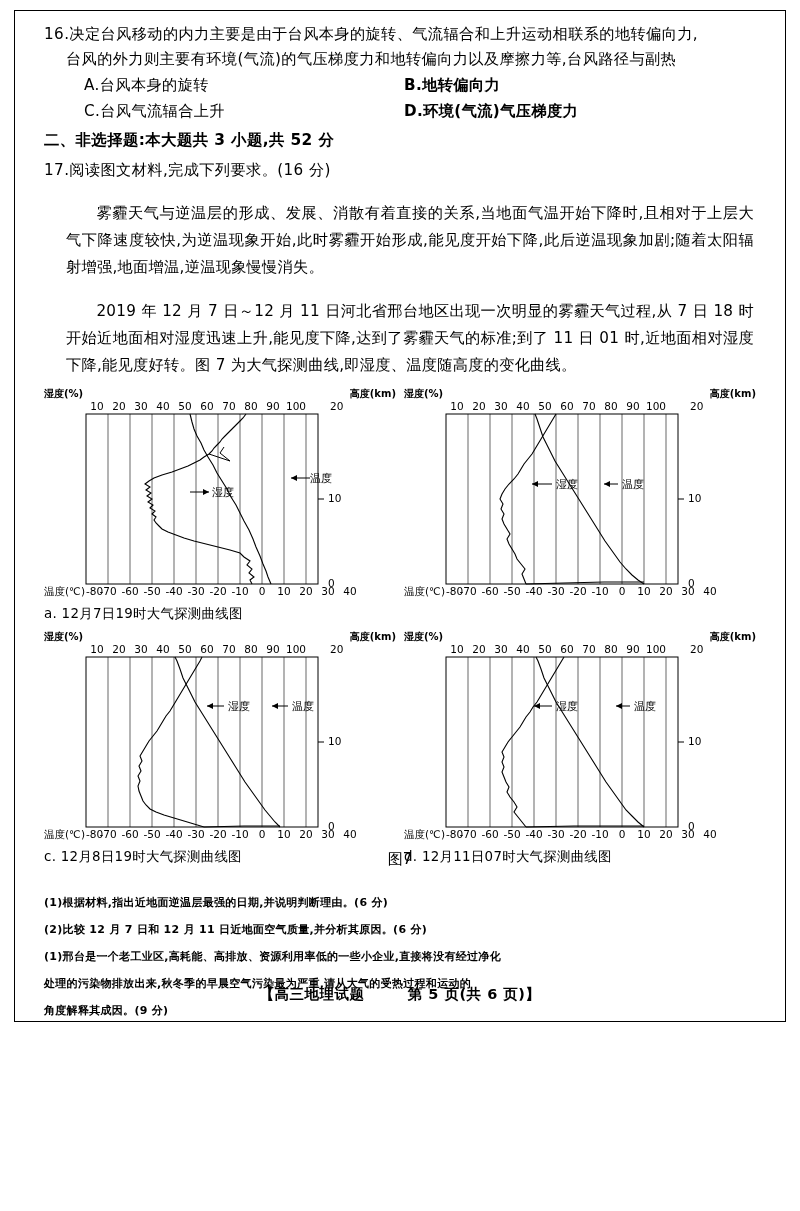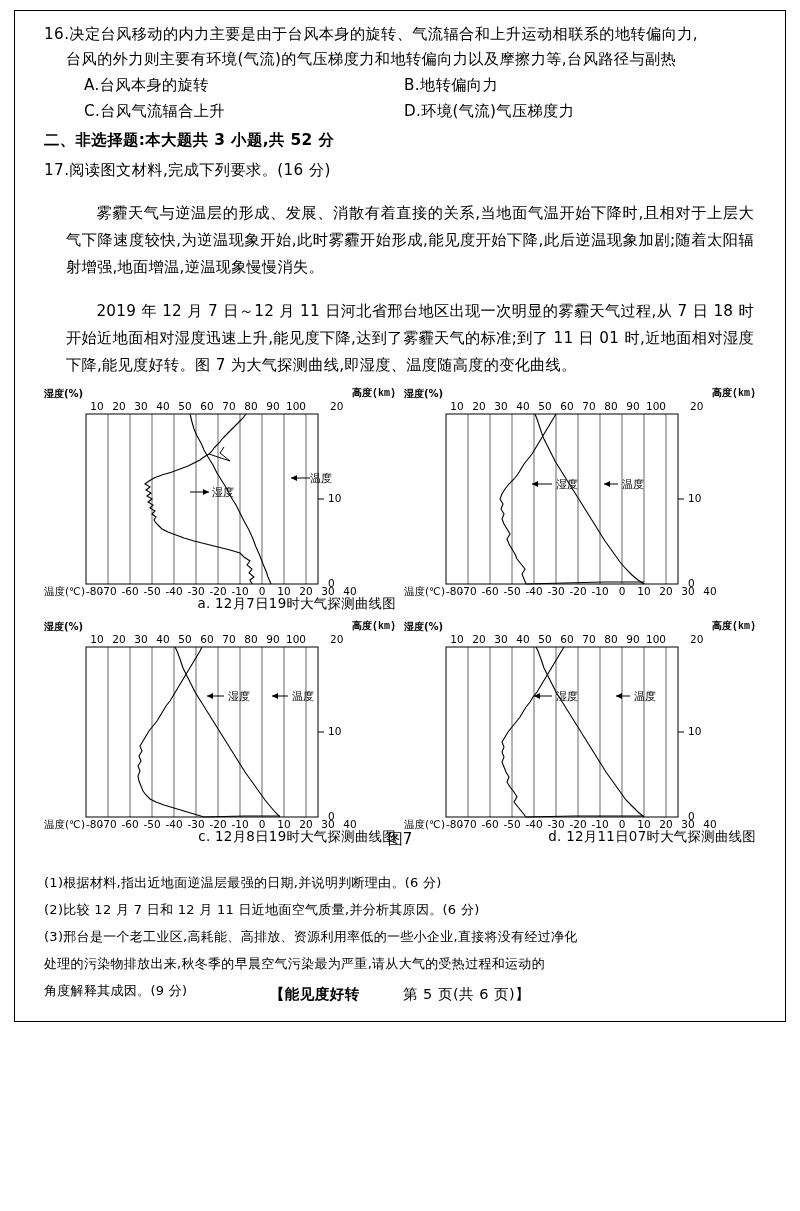--- a/index.html
+++ b/index.html
@@ -57,21 +57,21 @@
   .indent2 { padding-left: 22px; }
 
   .options-row {
     display: flex;
     font-size: 15.2px;
     line-height: 26px;
     letter-spacing: 0.4px;
     padding-left: 40px;
   }
   .options-row .opt-a { width: 320px; }
-  .options-row .opt-b { width: 320px; }
+  .options-row .opt-b { width: 320px; font-weight: bold; }
 
   .section-title {
     font-size: 15.4px;
     font-weight: bold;
     line-height: 28px;
     letter-spacing: 0.4px;
     margin-top: 1px;
   }
 
   .para {
@@ -99,56 +99,57 @@
   }
   .chart-head {
     display: flex;
     justify-content: space-between;
     font-size: 10px;
     line-height: 13px;
     margin-bottom: 1px;
     white-space: nowrap;
   }
   .chart-head .lbl-left { font-weight: bold; }
-  .chart-head .lbl-right { font-weight: bold; font-family: Liberation Mono, monospace; }
+  .chart-head .lbl-right { font-weight: bold; }
   .plot-holder {
     position: relative;
     height: 190px;
   }
   .plot-svg { display: block; }
   .chart-caption {
     font-size: 13.4px;
     line-height: 20px;
-    margin-top: 3px;
-    text-align: right;
+    margin-top: 13px;
+    text-align: left;
     letter-spacing: 0.3px;
   }
   .fig-label {
     position: absolute;
     left: 50%;
     transform: translateX(-50%);
     font-size: 15px;
   }
 
   .sub-q {
-    font-size: 13px;
+    font-size: 11px;
     line-height: 27px;
     letter-spacing: 0.3px;
+    font-weight: bold;
   }
 
   .footer {
     position: absolute;
     left: 0; right: 0;
     bottom: 28px;
     text-align: center;
     font-size: 14.5px;
     font-weight: bold;
     letter-spacing: 0.5px;
   }
-  .footer .pg { font-weight: normal; margin-left: 21px; }
+  .footer .pg { font-weight: bold; margin-left: 21px; }
 </style>
 </head>
 <body>
 
 <div class="page">
   <div class="border-top"></div>
   <div class="border-left"></div>
   <div class="border-right"></div>
   <div class="border-bottom"></div>
 
@@ -492,23 +493,23 @@
         <div class="chart-caption">d. 12月11日07时大气探测曲线图</div>
       </div>
     </div>
 
     <div class="fig-label" style="bottom:-2px;">图7</div>
   </div>
 
   <div style="margin-top:22px;">
     <div class="sub-q">(1)根据材料,指出近地面逆温层最强的日期,并说明判断理由。(6 分)</div>
     <div class="sub-q">(2)比较 12 月 7 日和 12 月 11 日近地面空气质量,并分析其原因。(6 分)</div>
-    <div class="sub-q">(3)邢台是一个老工业区,高耗能、高排放、资源利用率低的一些小企业,直接将没有经过净化</div>
+    <div class="sub-q">(1)邢台是一个老工业区,高耗能、高排放、资源利用率低的一些小企业,直接将没有经过净化</div>
     <div class="sub-q cont">处理的污染物排放出来,秋冬季的早晨空气污染最为严重,请从大气的受热过程和运动的</div>
     <div class="sub-q cont">角度解释其成因。(9 分)</div>
   </div>
 
   <div class="footer">
-    <span>【能见度好转</span>
+    <span>【高三地理试题</span>
     <span>&nbsp;&nbsp;</span>
     <span class="pg">第 5 页(共 6 页)】</span>
   </div>
 </div>
 
 </body></html>

